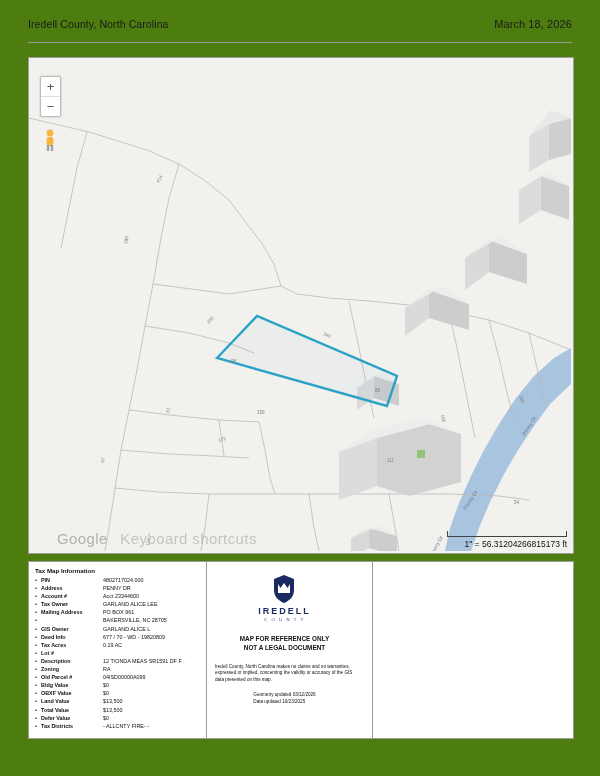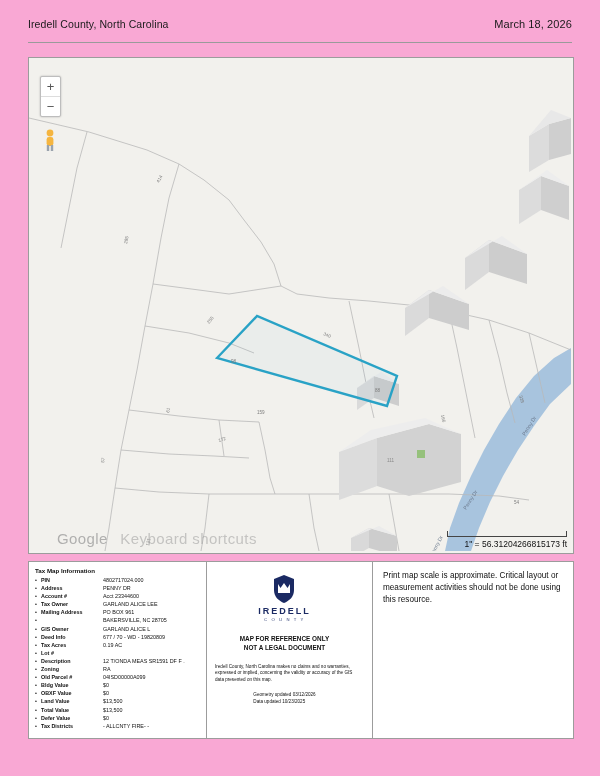--- a/index.html
+++ b/index.html
@@ -13,21 +13,21 @@
     font-family: "Liberation Sans", sans-serif;
     color: #111;
     position: relative;
     overflow: hidden;
   }
   .page {
     position: absolute;
     left: 0; top: 0;
     width: 600px;
     height: 776px;
-    background: #f9a8d4;
+    background: #4d7c0f;
   }
 
   
   .header {
     position: absolute;
     left: 28px;
     top: 18px;
     width: 544px;
     height: 24px;
     border-bottom: 1px solid #9a9a9a;
@@ -521,18 +521,15 @@
       </div>
 
       <div class="disclaimer">Iredell County, North Carolina makes no claims and no warranties, expressed or implied, concerning the validity or accuracy of the GIS data presented on this map.</div>
 
       <div class="updated">
         <div>Geometry updated 03/12/2026</div>
         <div>Data updated 10/23/2025</div>
       </div>
     </div>
 
-    <div class="col-c">
-      <div class="notice">Print map scale is approximate. Critical layout or measurement activities should not be done using this resource.</div>
-    </div>
   </div>
 
 </div>
 
 </body></html>

